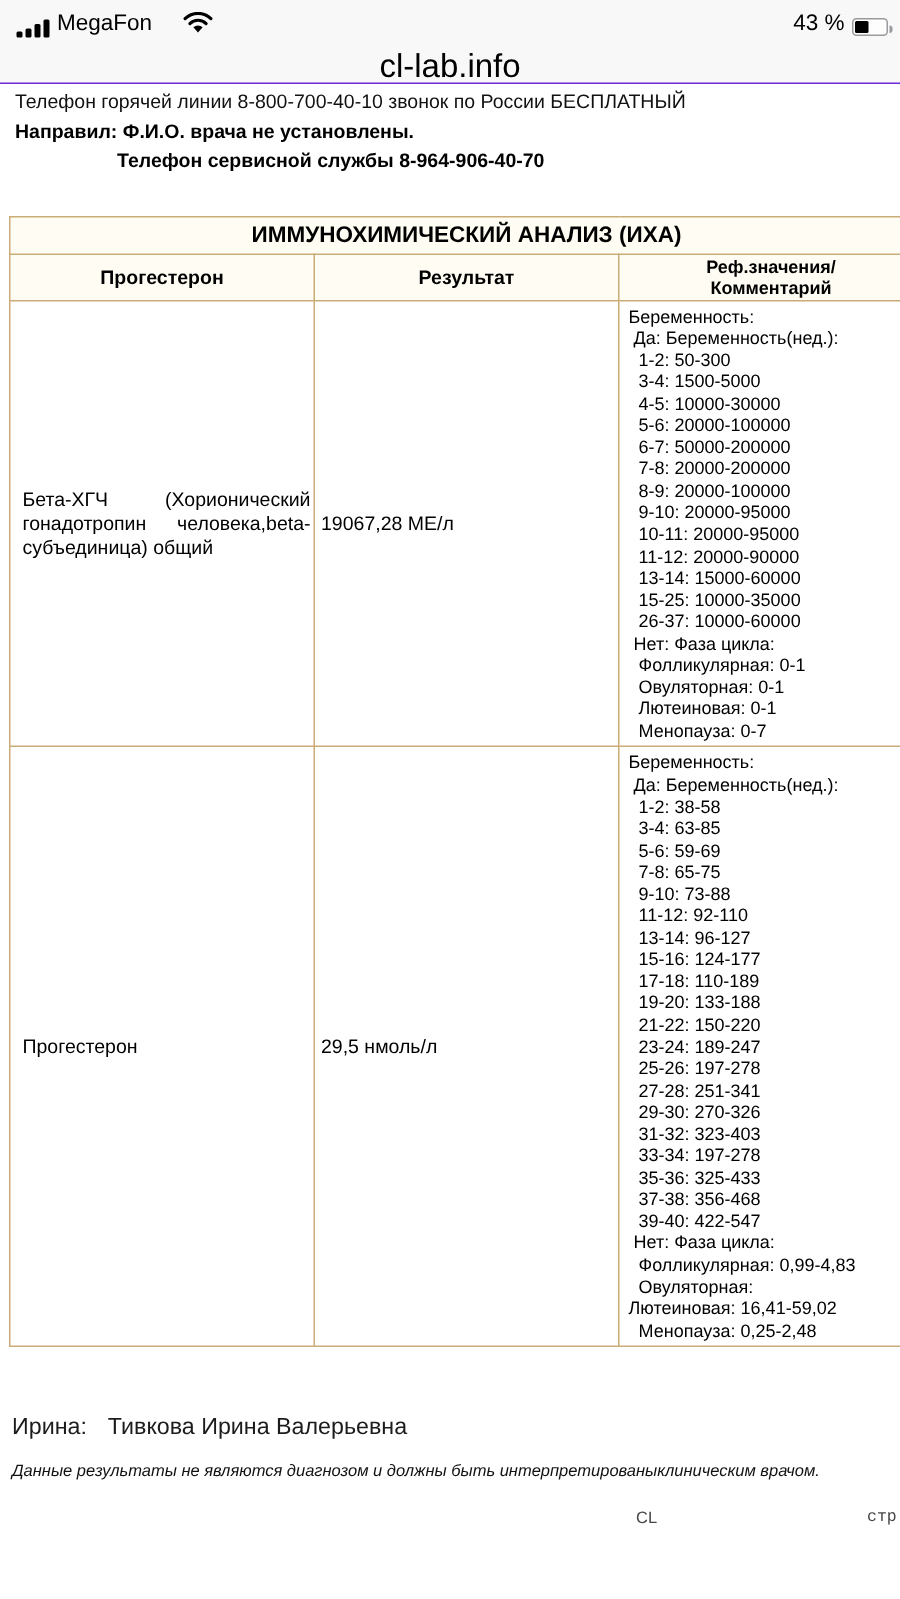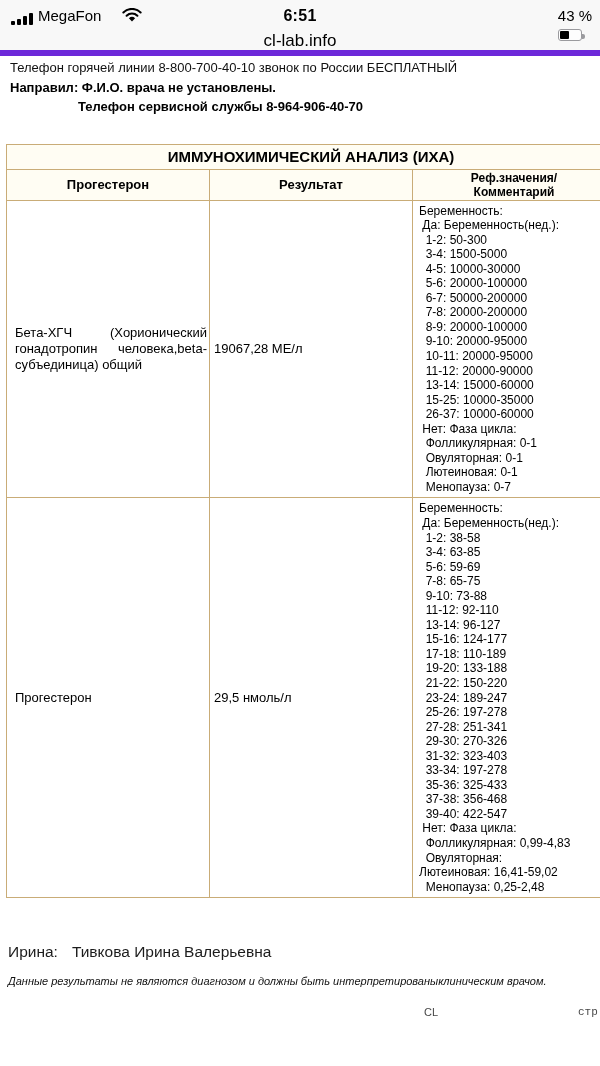--- a/index.html
+++ b/index.html
@@ -10,34 +10,34 @@
   *{box-sizing:border-box;margin:0;padding:0;}
   html,body{background:#e9e9e9;}
   body{font-family:"Liberation Sans",sans-serif;-webkit-font-smoothing:antialiased;}
   .screen{
     position:relative;width:600px;height:1066px;margin:0 auto;
     background:#ffffff;overflow:hidden;color:#000;
   }
   
   .topbar{
     position:absolute;top:0;left:0;width:600px;height:56px;
-    background:var(--statusbar-bg);border-bottom:6px solid #6d28d9;z-index:5;
+    background:var(--statusbar-bg);border-bottom:1px solid #6d28d9;z-index:5;
   }
   .signal{position:absolute;left:11px;top:13px;display:flex;align-items:flex-end;gap:2px;height:12px;}
   .signal span{display:block;width:4px;background:#000;border-radius:1px;}
   .signal .b1{height:4px}.signal .b2{height:6px}.signal .b3{height:9px}.signal .b4{height:12px}
   .carrier{position:absolute;left:38px;top:7px;font-size:15px;color:#000;}
   .wifi{position:absolute;left:122px;top:8px;}
   .clock{position:absolute;left:0;right:0;top:7px;text-align:center;font-size:16px;font-weight:700;letter-spacing:.3px;}
-  .batt-group{position:absolute;right:8px;top:7px;display:flex;align-items:flex-start;gap:5px;flex-direction:column;}
+  .batt-group{position:absolute;right:8px;top:7px;display:flex;align-items:flex-end;gap:5px;}
   .batt-text{font-size:15px;}
   .battery{position:relative;width:24px;height:12px;border:1px solid #9a9a9e;border-radius:3px;background:#fdfdfd;}
   .battery-fill{position:absolute;left:1px;top:1px;bottom:1px;width:42%;background:#000;border-radius:1px;}
   .battery-tip{position:absolute;right:-4px;top:3.5px;width:2.5px;height:5px;background:#9a9a9e;border-radius:0 2px 2px 0;}
-  .url{position:absolute;left:0;right:0;top:31px;text-align:center;font-size:17px;color:#000;}
+  .url{position:absolute;left:0;right:0;top:31px;text-align:center;font-size:22px;color:#000;}
   
   .page{position:absolute;top:57px;left:0;width:616px;}
   .intro{padding:1px 0 0 10px;font-size:13px;line-height:19.5px;color:#111;}
   .intro .bold{font-weight:700;color:#000;}
   .intro .indent{padding-left:68px;}
   
   table.results{
     margin:27px 0 0 6px;width:610px;table-layout:fixed;
     border-collapse:collapse;background:#fff;
   }
@@ -72,21 +72,20 @@
         <span class="b4"></span>
     </div>
     <div class="carrier">MegaFon</div>
     <div class="wifi">
       <svg width="20" height="15" viewBox="0 0 20 15">
         <path d="M10 13.6 L13.1 10.2 a4.6 4.6 0 0 0 -6.2 0 Z" fill="#000"></path>
         <path d="M4.6 7.7 a7.8 7.8 0 0 1 10.8 0" stroke="#000" stroke-width="2.1" fill="none" stroke-linecap="round"></path>
         <path d="M1.4 4.4 a12.4 12.4 0 0 1 17.2 0" stroke="#000" stroke-width="2.1" fill="none" stroke-linecap="round"></path>
       </svg>
     </div>
-    <div class="clock">6:51</div>
     <div class="batt-group">
       <span class="batt-text">43 %</span>
       <span class="battery">
         <span class="battery-fill" style="width: 43%;"></span>
         <span class="battery-tip"></span>
       </span>
     </div>
     <div class="url">cl-lab.info</div>
   </div>
 

